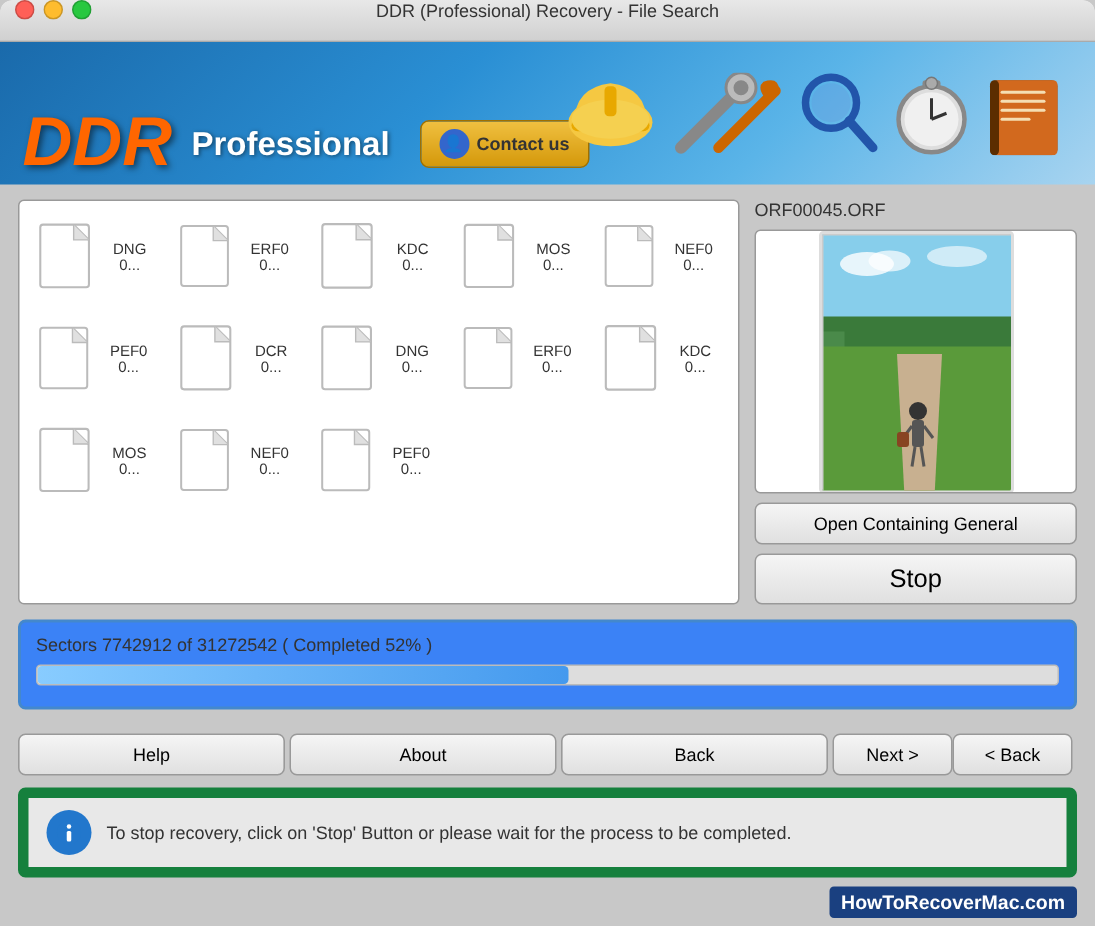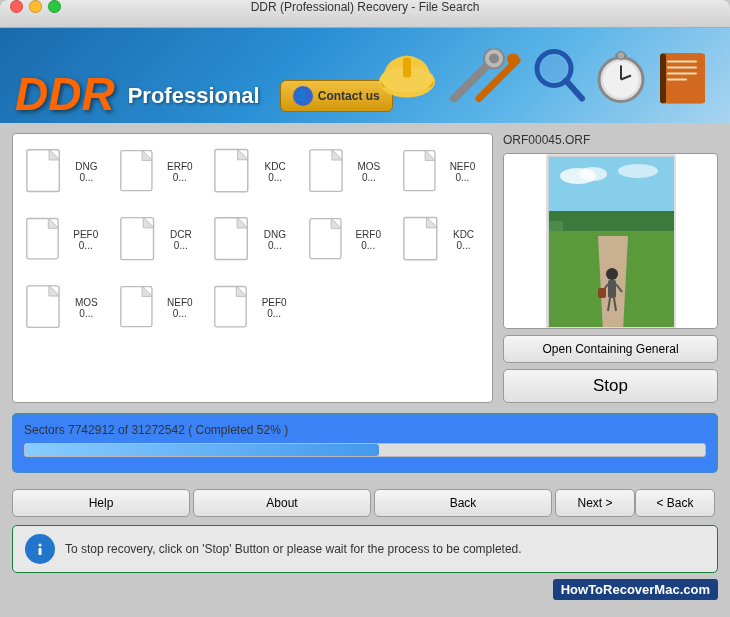--- a/index.html
+++ b/index.html
@@ -263,21 +263,21 @@
     }
     .nav-btn-wide { flex: 1; margin-right: 3px; }
     .nav-btn-wide:last-child { margin-right: 0; }
     .nav-btn-back, .nav-btn-next {
       width: 80px;
     }
 
     
     .info-bar {
       background: #e8e8e8;
-      border: 1px solid #15803d;
+      border: 7px solid #15803d;
       border-radius: 5px;
       margin: 0 12px;
       padding: 8px 12px;
       display: flex;
       align-items: center;
       gap: 10px;
       justify-content: space-between;
     }
     .info-icon {
       width: 30px; height: 30px;

